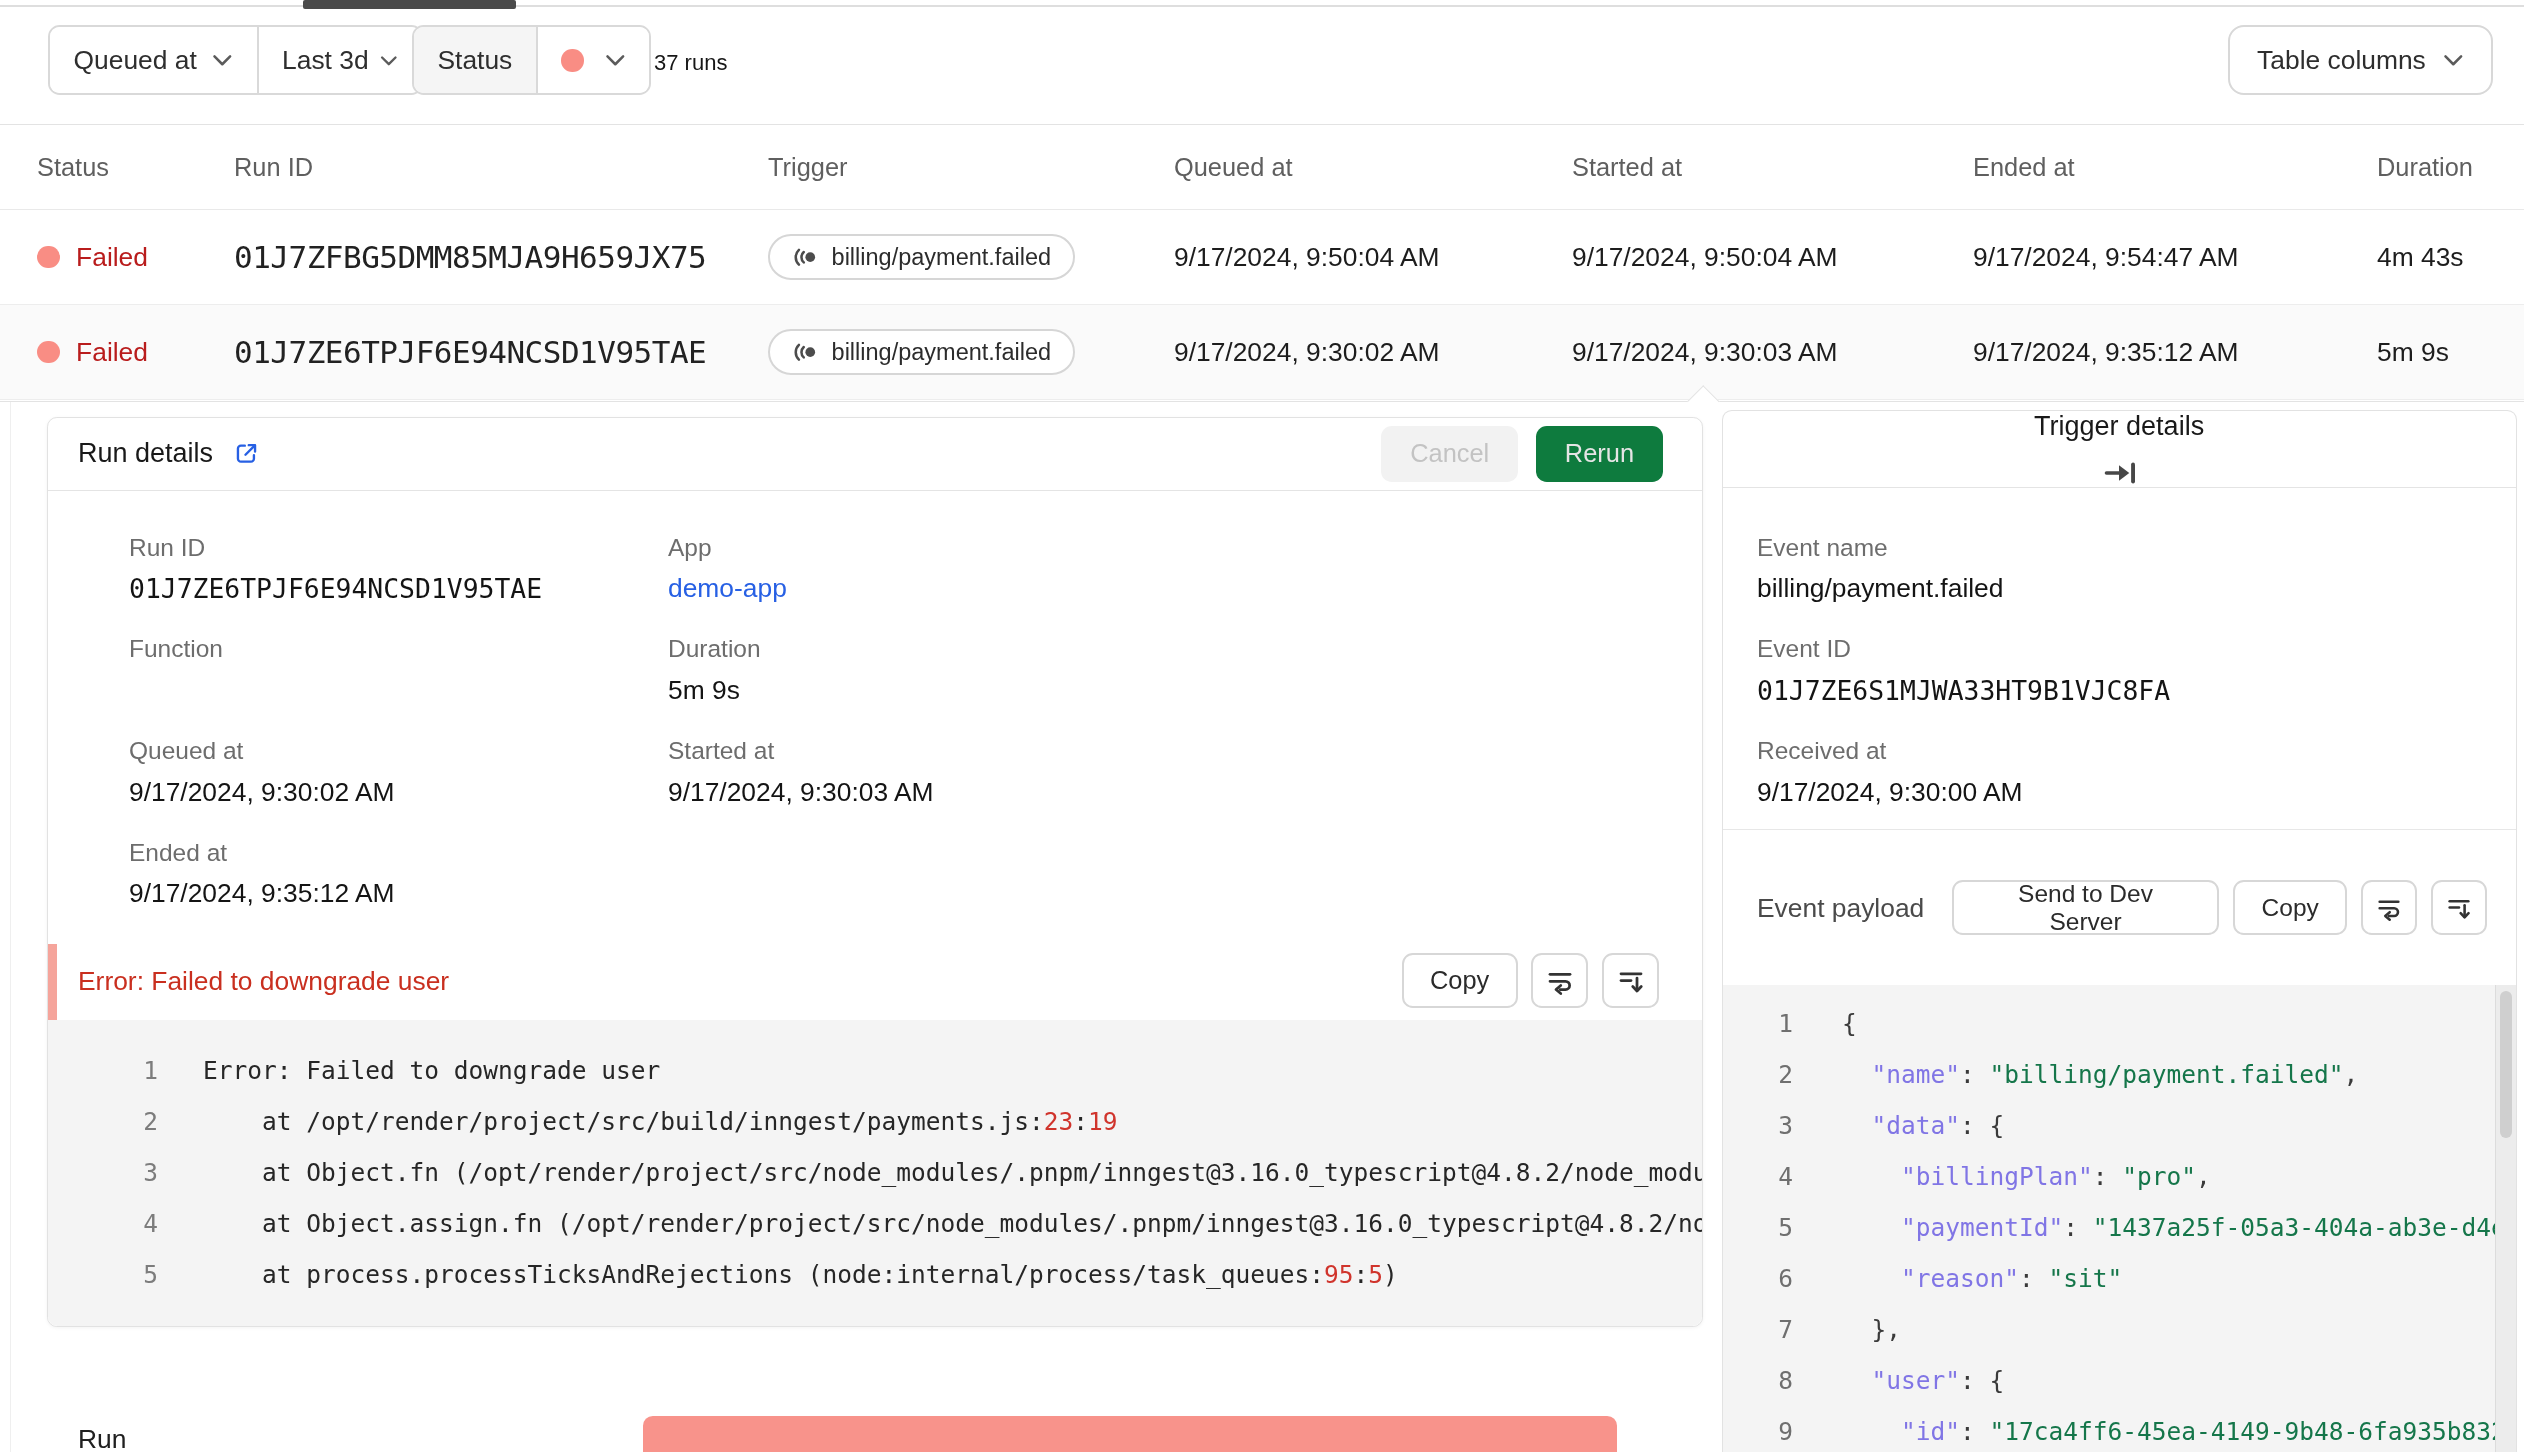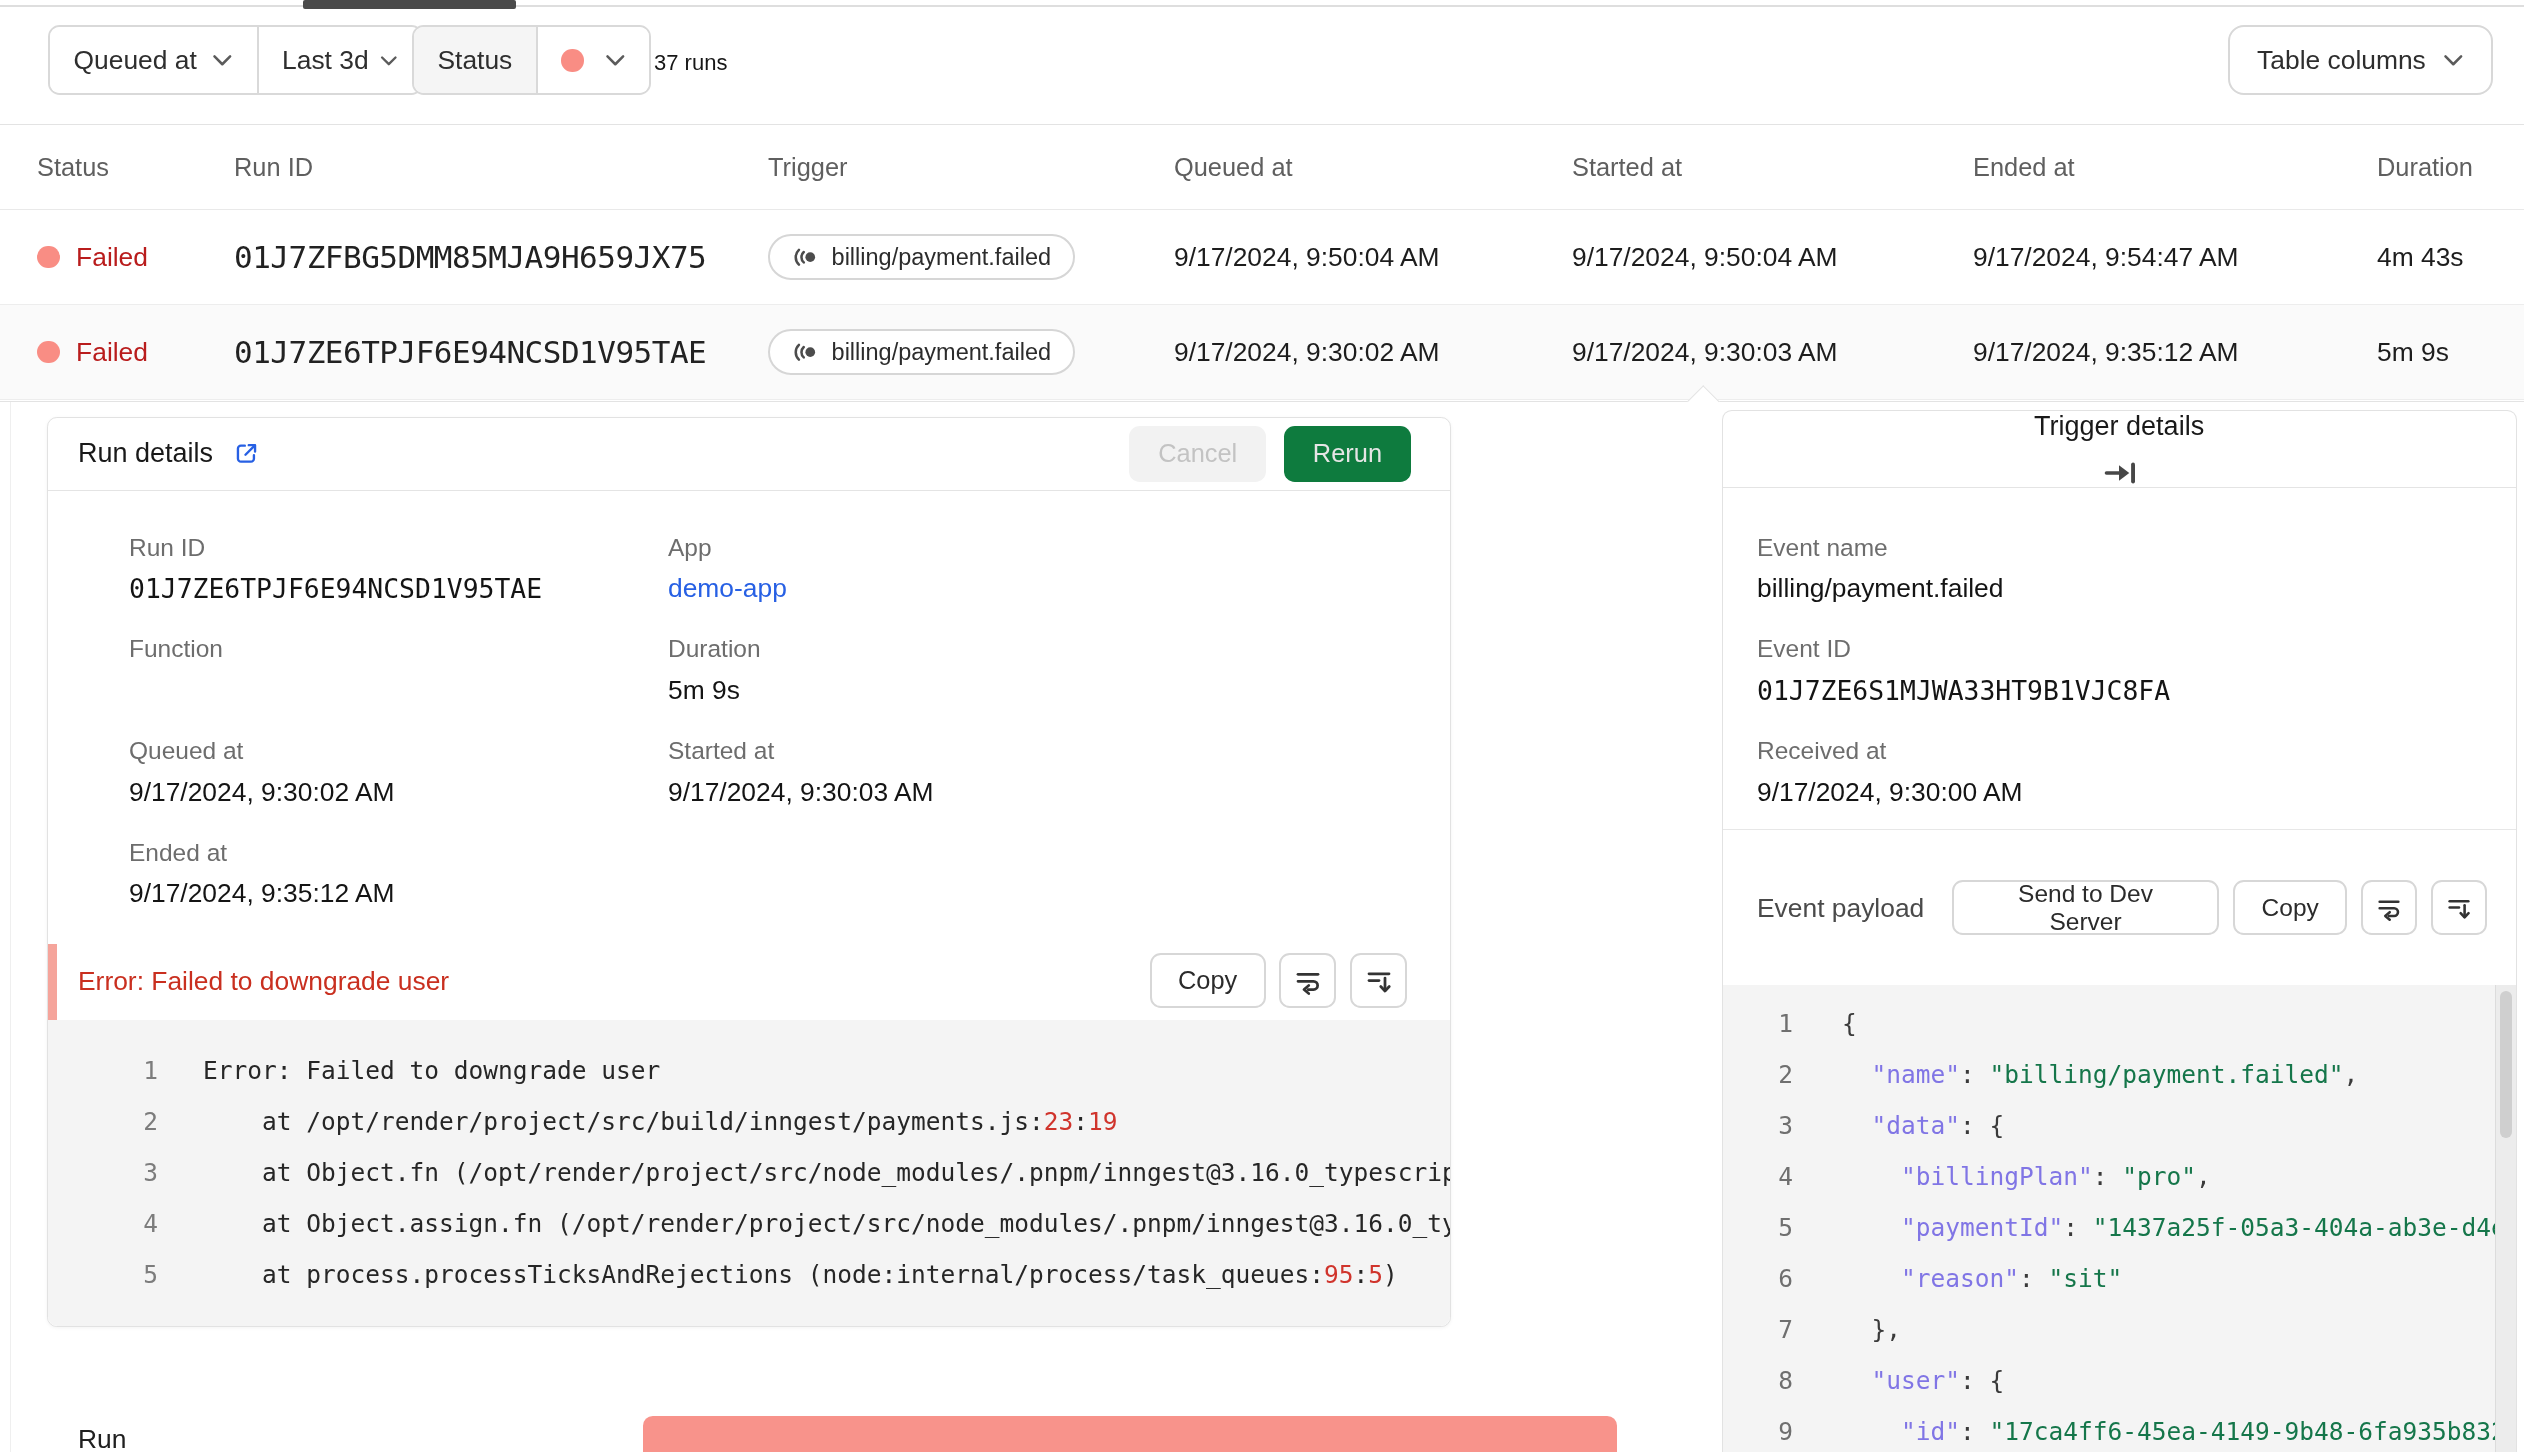--- a/index.html
+++ b/index.html
@@ -35,21 +35,21 @@
   .status-cell { display:flex; align-items:center; gap:16.6px; color:#b91c1c; }
   .runid { font-size:31px; letter-spacing:-0.5px; color:#222; }
   .pill { display:inline-flex; align-items:center; gap:13.7px; height:46px; padding:0 21.5px; border:2px solid #d6d6d6; border-radius:23.5px; font-size:23.5px; color:#2c2c2c; background:#fff; }
 
   
   .details { position:absolute; top:401px; left:0; right:0; bottom:0; border-top:1px solid #e3e3e3; background:#fff; }
   .left-hairline { position:absolute; left:9.8px; top:0; bottom:0; width:1px; background:#efefef; }
   .notch { position:absolute; left:1692px; top:-11.7px; width:22.5px; height:22.5px; background:#fff; border-left:1px solid #e3e3e3; border-top:1px solid #e3e3e3; transform:rotate(45deg); }
 
   
-  .run-card { position:absolute; left:47px; top:14.7px; width:1404px; height:910px; border:1px solid #e2e2e2; border-radius:9.8px; background:#fff; box-shadow:0 1px 3.9px rgba(0,0,0,.05); }
+  .run-card { position:absolute; left:47px; top:14.7px; width:1656px; height:910px; border:1px solid #e2e2e2; border-radius:9.8px; background:#fff; box-shadow:0 1px 3.9px rgba(0,0,0,.05); }
   .card-header { height:73px; display:flex; align-items:center; padding:0 39px 0 30px; border-bottom:1px solid #e4e4e4; }
   .card-title { font-size:27px; color:#191919; }
   .extlink { margin-left:19.6px; display:flex; }
   .spacer { flex:1; }
   .btn { height:56px; border:none; border-radius:10.8px; font-size:25.4px; display:flex; align-items:center; justify-content:center; padding:0 29px; font-family:inherit; cursor:pointer; }
   .btn-cancel { background:#f2f2f2; color:#c3c3c3; }
   .btn-rerun  { background:#0e7b3e; color:#e5e5e5; margin-left:17.6px; }
   .fields { padding:42px 0 0 81px; }
   .frow { display:flex; margin-bottom:30px; }
   .fblock { width:539px; }

